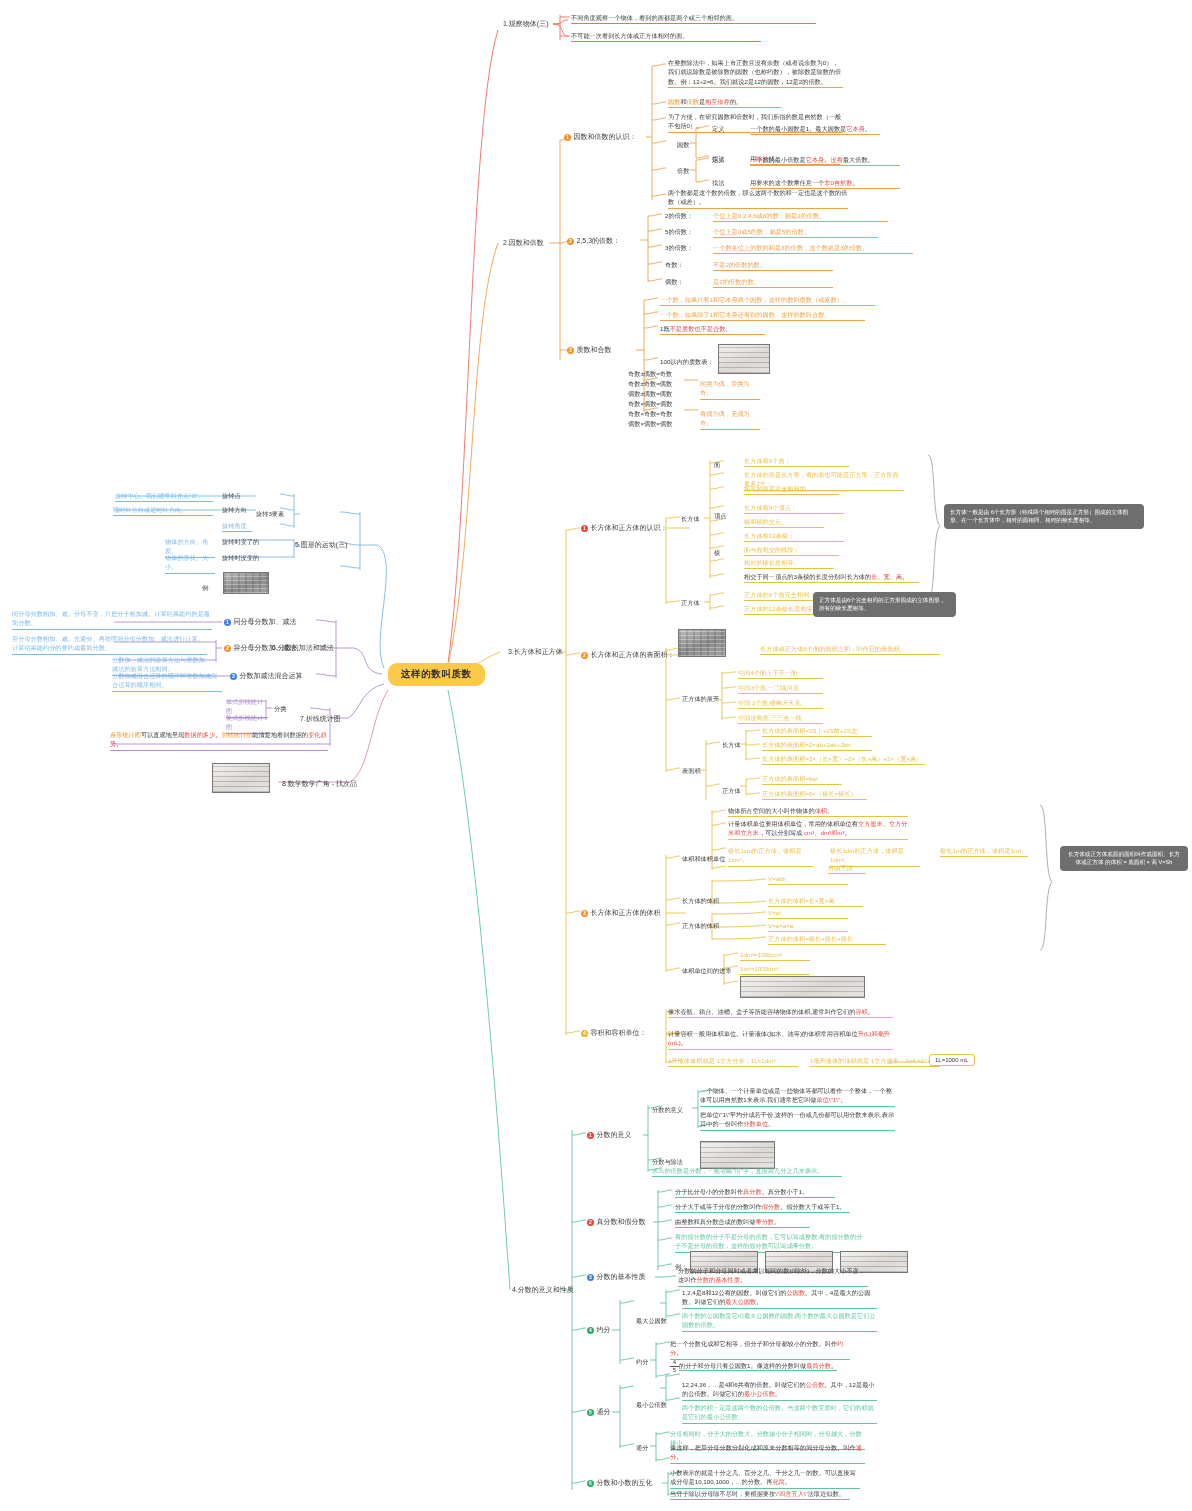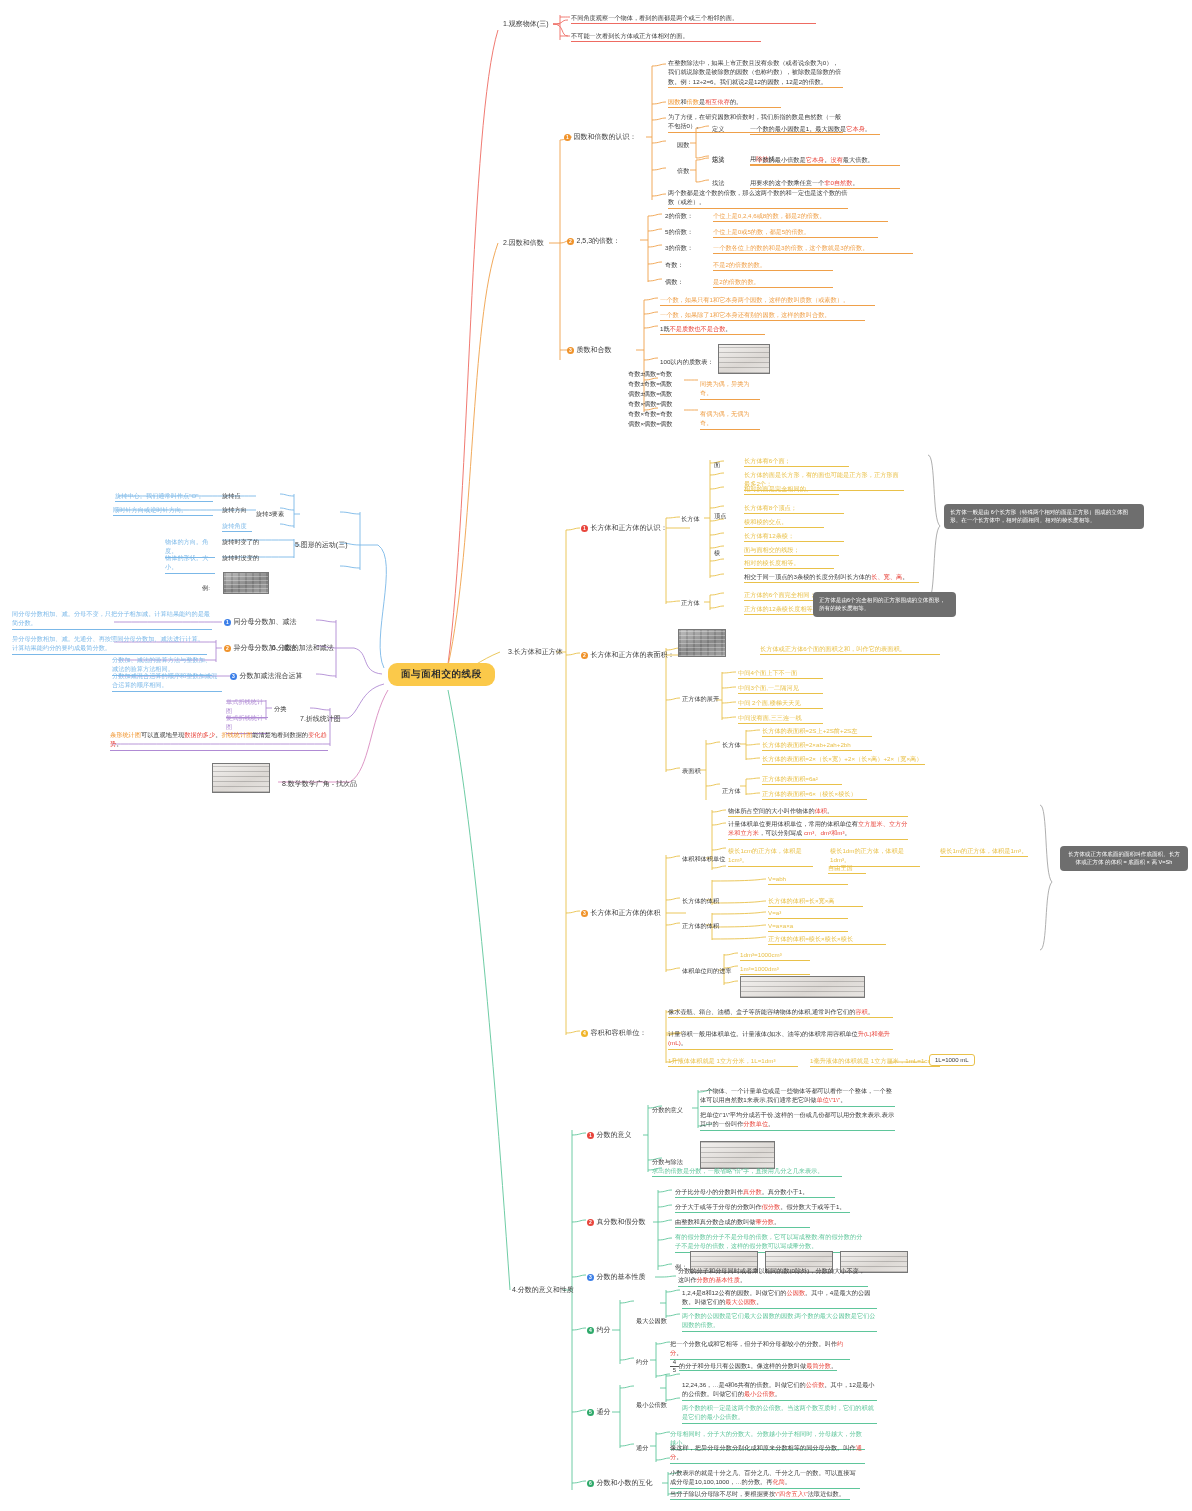--- a/index.html
+++ b/index.html
@@ -290,21 +290,21 @@
       <path d="M330,744 C250,744 120,744 112,744" stroke="#B08BD4"></path>
       <path d="M272,708 L266,708 M266,700 L266,720" stroke="#B08BD4"></path>
       <path d="M266,701 C250,701 230,701 226,701" stroke="#B08BD4"></path>
       <path d="M266,718 C250,718 230,718 226,718" stroke="#B08BD4"></path>
 
       <path d="M388,690 C370,720 370,770 350,782" stroke="#D98BC0"></path>
       <path d="M350,782 L330,782 M330,782 C300,782 290,782 278,782" stroke="#D98BC0"></path>
     </g>
   </svg>
 
-  <div class="root" style="left:388px; top:663px;">面与面相交的线段</div>
+  <div class="root" style="left:388px; top:663px;">这样的数叫质数</div>
 
   <div class="toplabel" style="left:503px; top:19px;">1.观察物体(三)</div>
   <div class="leaf ul c-red" style="left:571px; top:13px; width:245px;">
     <span class="body">不同角度观察一个物体，看到的面都是两个或三个相邻的面。</span>
   </div>
   <div class="leaf ul c-red" style="left:571px; top:31px; width:190px;">
     <span class="body">不可能一次看到长方体或正方体相对的面。</span>
   </div>
 
   <div class="toplabel" style="left:503px; top:238px;">2.因数和倍数</div>

